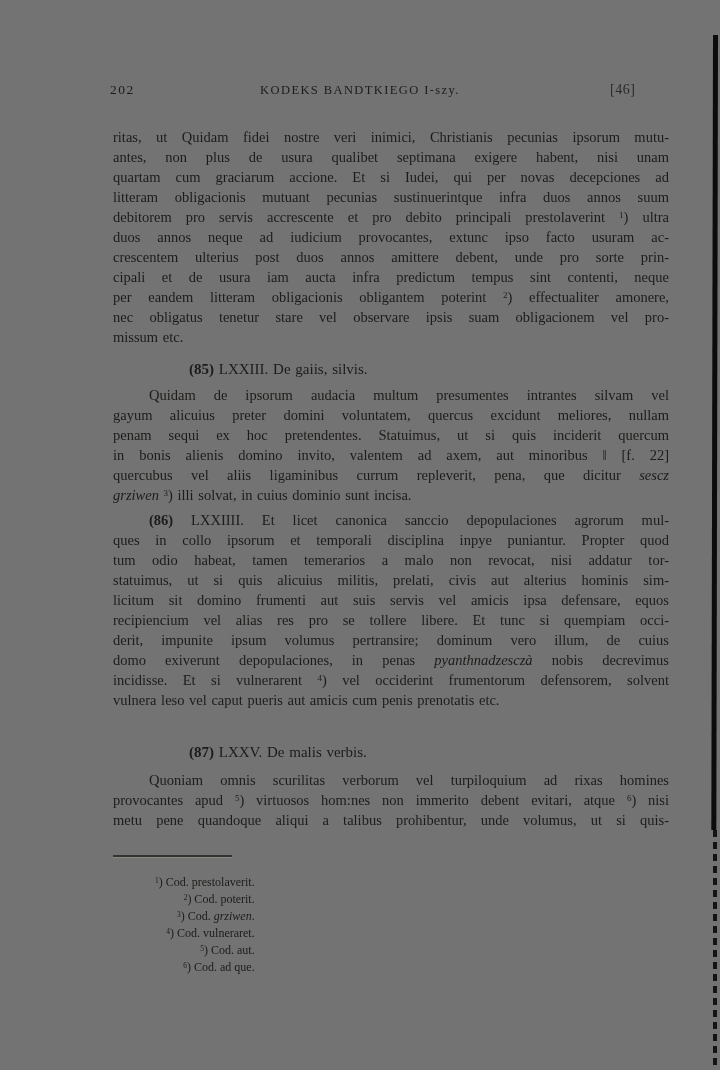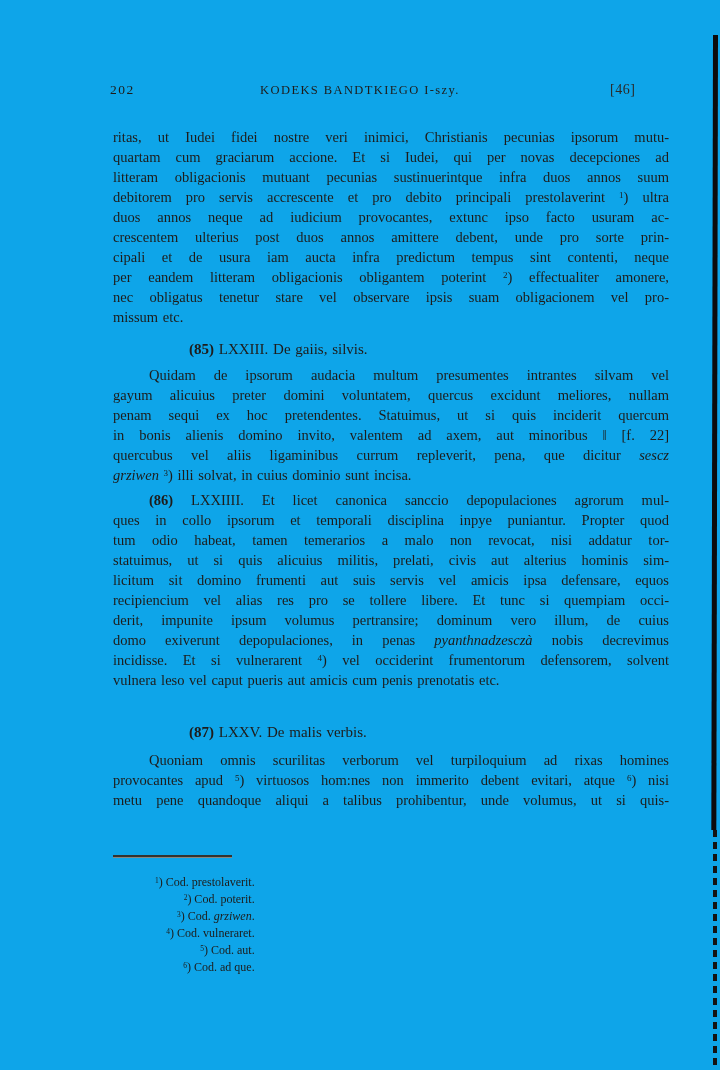--- a/index.html
+++ b/index.html
@@ -3,21 +3,21 @@
 <meta charset="utf-8">
 <style>
   html,body { margin:0; padding:0; }
   body {
     width:720px; height:1070px;
     background:#ffffff;
     font-family:"Liberation Serif", serif;
   }
   .page {
     position:relative; width:720px; height:1070px;
-    background:#0ea5e9; color:#1e1c1a; overflow:hidden;
+    background:#737373; color:#1e1c1a; overflow:hidden;
   }
 
   
   .hdr-pagenum {
     position:absolute; left:110px; top:82px;
     font-size:13.5px; letter-spacing:1.5px;
   }
   .hdr-title {
     position:absolute; left:0; top:83px; width:720px;
     text-align:center; font-size:12.5px; letter-spacing:1.4px;
@@ -76,21 +76,22 @@
 <div class="page">
 
   <div class="hdr-pagenum">202</div>
 
   <div class="hdr-title">KODEKS BANDTKIEGO I-szy.</div>
 
   <div class="hdr-folio">[46]</div>
 
   <div class="text-body">
       <div class="block paragraph">
-        <div class="line"><span>ritas, ut Iudei fidei nostre veri inimici, Christianis pecunias ipsorum mutu-</span></div>
+        <div class="line"><span>ritas, ut Quidam fidei nostre veri inimici, Christianis pecunias ipsorum mutu-</span></div>
+        <div class="line"><span>antes, non plus de usura qualibet septimana exigere habent, nisi unam</span></div>
         <div class="line"><span>quartam cum graciarum accione. Et si Iudei, qui per novas decepciones ad</span></div>
         <div class="line"><span>litteram obligacionis mutuant pecunias sustinuerintque infra duos annos suum</span></div>
         <div class="line"><span>debitorem pro servis accrescente et pro debito principali prestolaverint </span><sup>1</sup><span>) ultra</span></div>
         <div class="line"><span>duos annos neque ad iudicium provocantes, extunc ipso facto usuram ac-</span></div>
         <div class="line"><span>crescentem ulterius post duos annos amittere debent, unde pro sorte prin-</span></div>
         <div class="line"><span>cipali et de usura iam aucta infra predictum tempus sint contenti, neque</span></div>
         <div class="line"><span>per eandem litteram obligacionis obligantem poterint </span><sup>2</sup><span>) effectualiter amonere,</span></div>
         <div class="line"><span>nec obligatus tenetur stare vel observare ipsis suam obligacionem vel pro-</span></div>
         <div class="line last"><span>missum etc.</span></div>
       </div>

